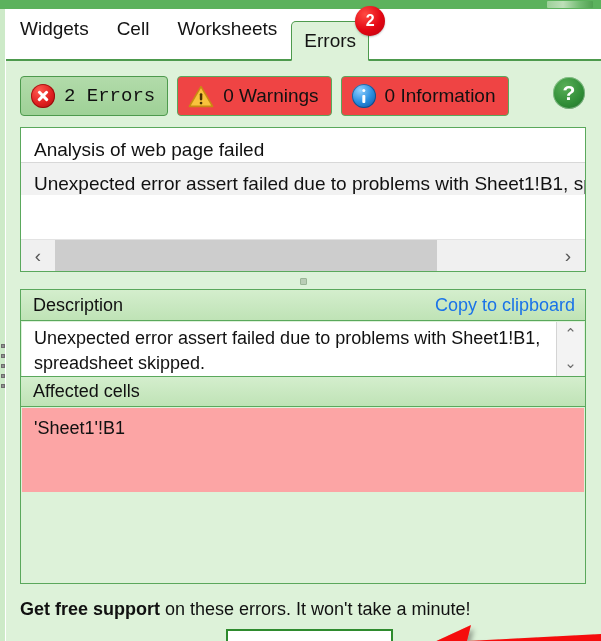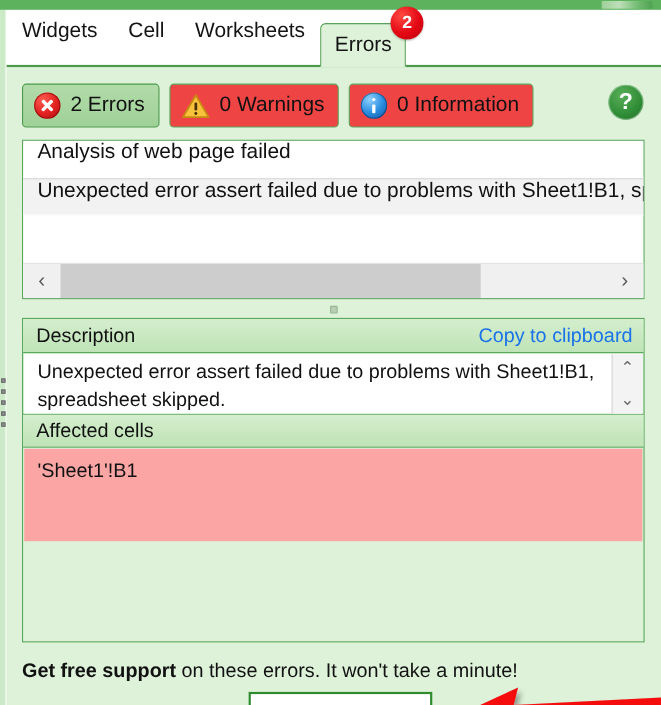--- a/index.html
+++ b/index.html
@@ -153,20 +153,21 @@
     background: #ef4444;
     font-size: 19px;
     color: #111111;
     box-sizing: border-box;
     white-space: nowrap;
   }
   .sevbtn.selected {
     background: #a8d6a0;
     background-image: linear-gradient(180deg,#b2dbaa 0%, #9fd197 100%);
     border-color: #4d9a4d;
+    font-family: Liberation Mono, monospace;
   }
 
   
   .ico { position: relative; flex: 0 0 auto; }
   .ico-error {
     width: 24px; height: 24px; border-radius: 50%;
     background-image: radial-gradient(circle at 34% 28%, #ff5b50 0%, #e02020 55%, #a90f0f 100%);
     box-shadow: inset 0 0 0 1px rgba(120,0,0,.6);
   }
   .ico-error:before, .ico-error:after {
@@ -231,21 +232,21 @@
     left: 14px; top: 66px;
     width: 566px; height: 145px;
     background: #ffffff;
     border: 1px solid #5aa85c;
     box-sizing: border-box;
     overflow: hidden;
   }
   .list-row {
     height: 34px;
     display: flex;
-    align-items: flex-start;
+    align-items: flex-end;
     padding: 0 0 0 13px;
     font-size: 19px;
     color: #111111;
     white-space: nowrap;
     border-bottom: 1px solid #ffffff;
     box-sizing: border-box;
   }
   .list-row.alt { background: #f2f2f2; border-top: 1px solid #d8d8d8; }
 
   

